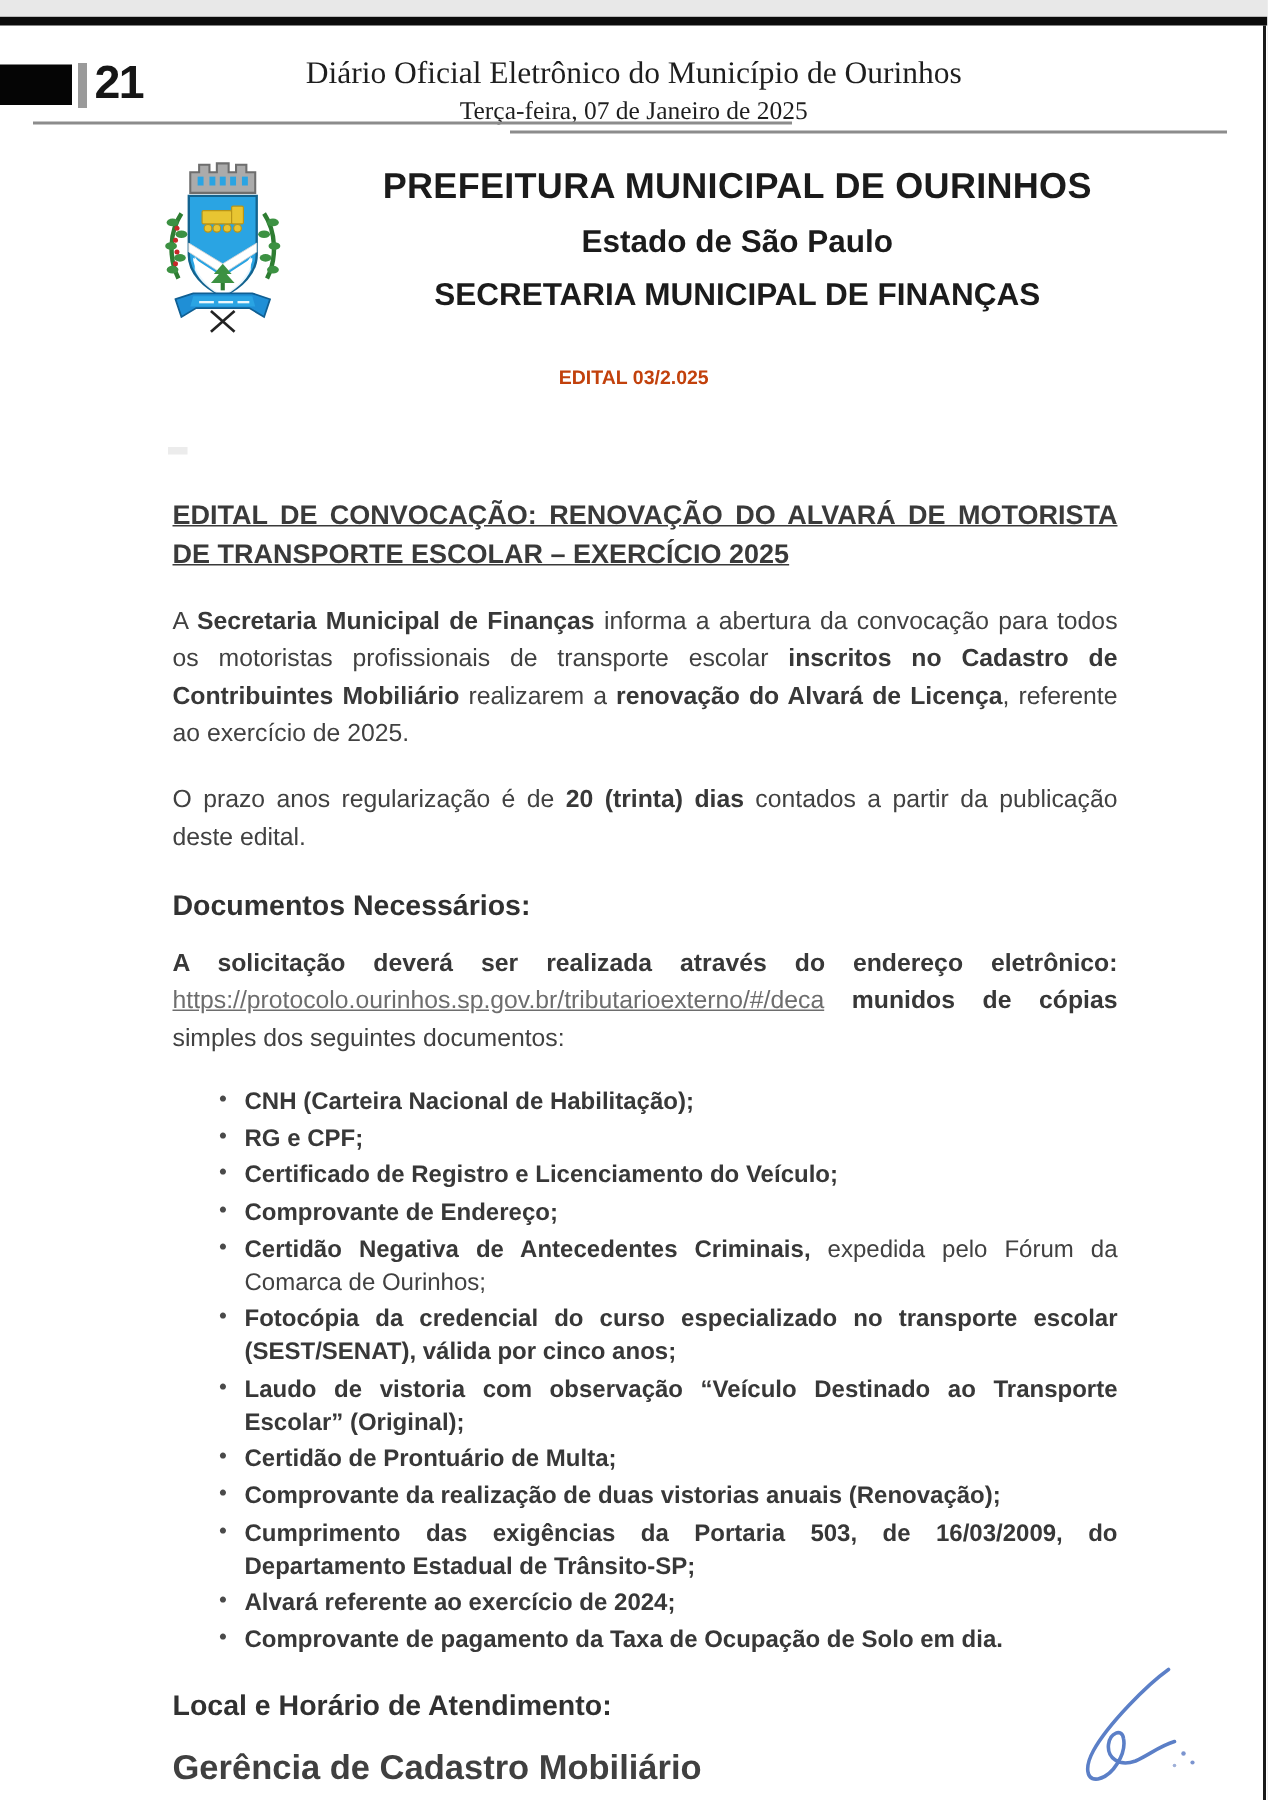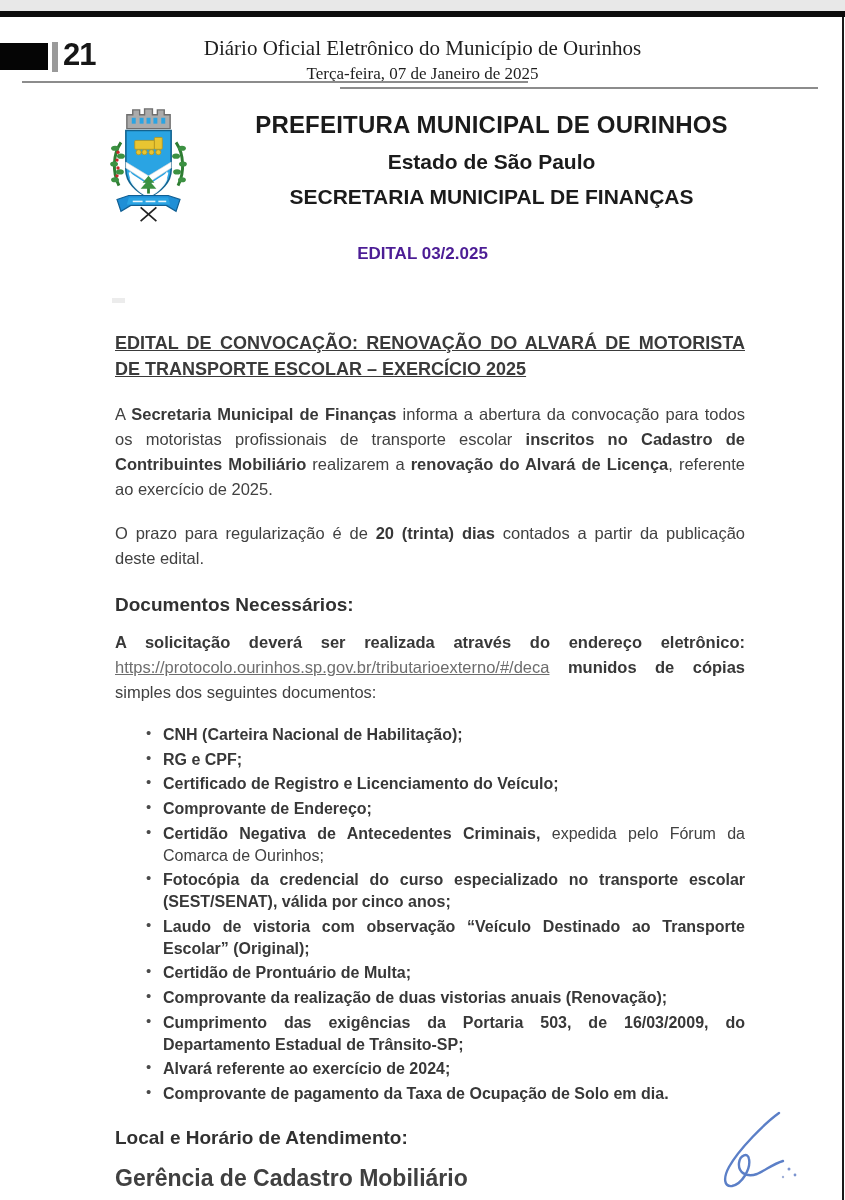--- a/index.html
+++ b/index.html
@@ -21,21 +21,21 @@
   .hdr-date{font-size:17px;margin-top:4px;}
   .rule1{position:absolute;left:22px;top:70px;width:506px;height:2px;background:#8c8c8c;}
   .rule2{position:absolute;left:340px;top:76px;width:478px;height:2px;background:#8c8c8c;}
   
   .logo{position:absolute;left:99px;top:92px;width:99px;height:126px;}
   .mast{position:absolute;left:223px;right:85px;top:100px;text-align:center;color:#1b1b1b;}
   .mast-1{font-size:24px;font-weight:bold;letter-spacing:.2px;}
   .mast-2{font-size:21px;font-weight:bold;margin-top:11px;}
   .mast-3{font-size:21px;font-weight:bold;margin-top:11px;}
   .edital-num{position:absolute;left:0;right:0;top:233px;text-align:center;
-    font-size:17px;font-weight:bold;color:#4c1d95;}
+    font-size:13px;font-weight:bold;color:#c2410c;}
   .artifact{position:absolute;left:112px;top:287px;width:13px;height:5px;background:#ececec;}
   
   .doc{position:absolute;left:115px;top:320px;width:630px;}
   .doc-title{font-size:18px;font-weight:bold;line-height:1.42;color:#3a3a3a;
     text-align:justify;margin:0 0 20px 0;text-decoration:underline;}
   p.body{font-size:16.5px;line-height:1.52;text-align:justify;margin:0 0 19px 0;color:#414141;}
   h2.sec{font-size:19px;font-weight:bold;color:#313131;margin:22px 0 14px 0;}
   .u{text-decoration:underline;color:#6d6d6d;}
   b{color:#383838;}
   ul.docs{list-style:none;margin:2px 0 16px 0;padding:0 0 0 31px;}
@@ -139,21 +139,21 @@
     <div class="mast-3">SECRETARIA MUNICIPAL DE FINANÇAS</div>
   </div>
 
   <div class="edital-num">EDITAL 03/2.025</div>
   <div class="artifact"></div>
 
   <div class="doc">
     <h1 class="doc-title">EDITAL DE CONVOCAÇÃO: RENOVAÇÃO DO ALVARÁ DE MOTORISTA DE TRANSPORTE ESCOLAR – EXERCÍCIO 2025</h1>
 
     <p class="body"><span>A </span><b>Secretaria Municipal de Finanças</b><span> informa a abertura da convocação para todos os motoristas profissionais de transporte escolar </span><b>inscritos no Cadastro de Contribuintes Mobiliário</b><span> realizarem a </span><b>renovação do Alvará de Licença</b><span>, referente ao exercício de 2025.</span></p>
-    <p class="body"><span>O prazo para regularização é de </span><b>20 (trinta) dias</b><span> contados a partir da publicação deste edital.</span></p>
+    <p class="body"><span>O prazo anos regularização é de </span><b>20 (trinta) dias</b><span> contados a partir da publicação deste edital.</span></p>
 
     <h2 class="sec">Documentos Necessários:</h2>
     <p class="body"><b>A solicitação deverá ser realizada através do endereço eletrônico:</b><span> </span><span class="u">https://protocolo.ourinhos.sp.gov.br/tributarioexterno/#/deca</span><span> </span><b>munidos de cópias</b><span> simples dos seguintes documentos:</span></p>
 
     <ul class="docs">
         <li><b>CNH (Carteira Nacional de Habilitação);</b></li>
         <li><b>RG e CPF;</b></li>
         <li><b>Certificado de Registro e Licenciamento do Veículo;</b></li>
         <li><b>Comprovante de Endereço;</b></li>
         <li><b>Certidão Negativa de Antecedentes Criminais,</b><span> expedida pelo Fórum da Comarca de Ourinhos;</span></li>

